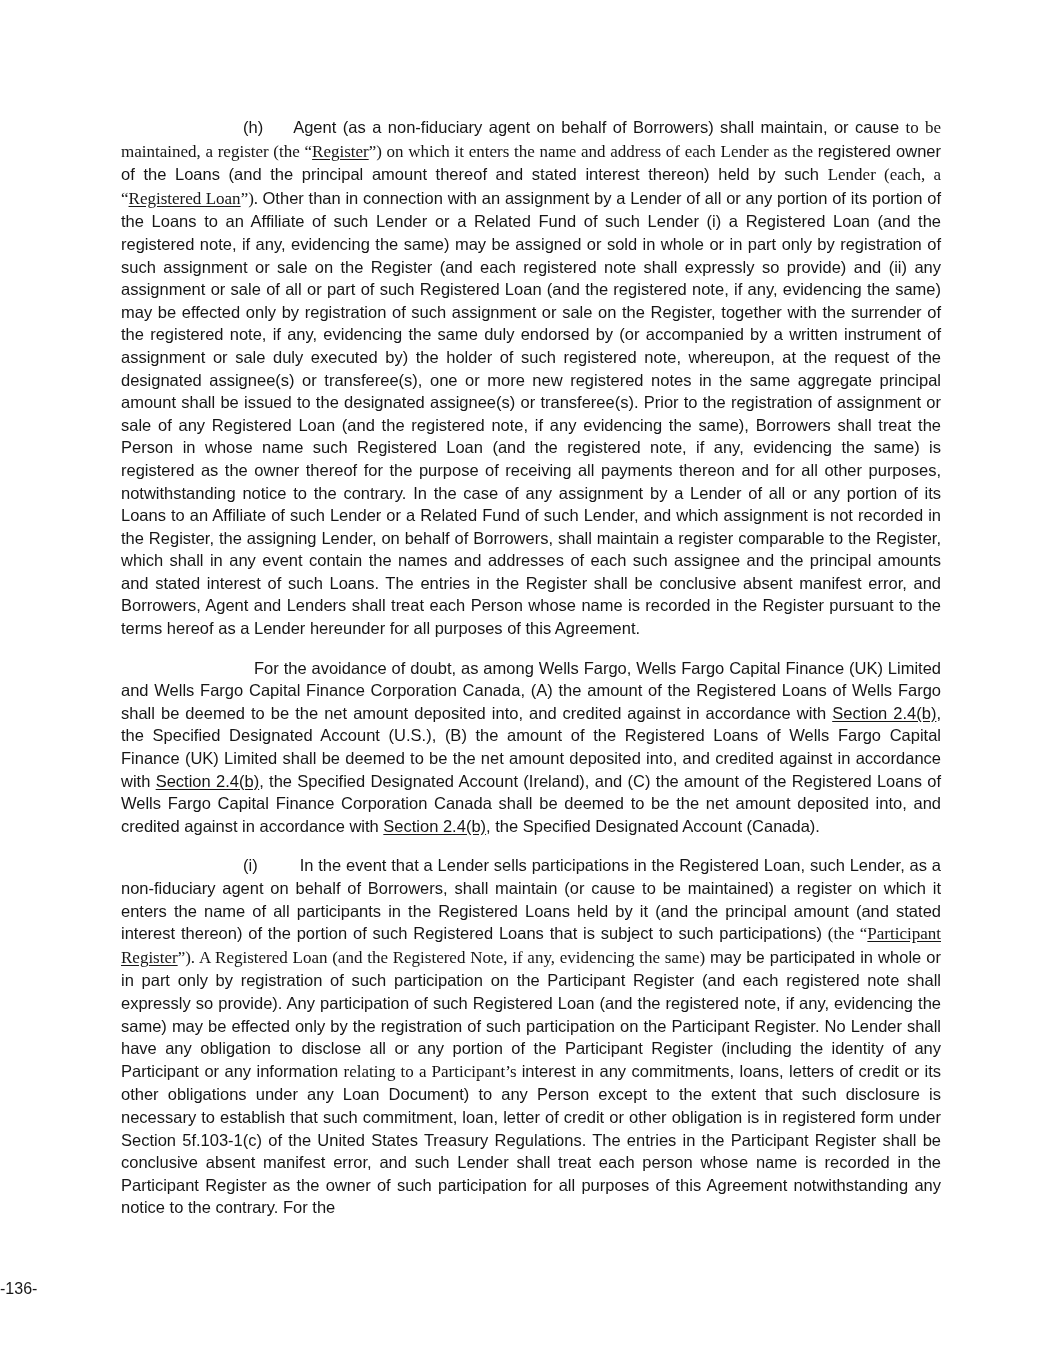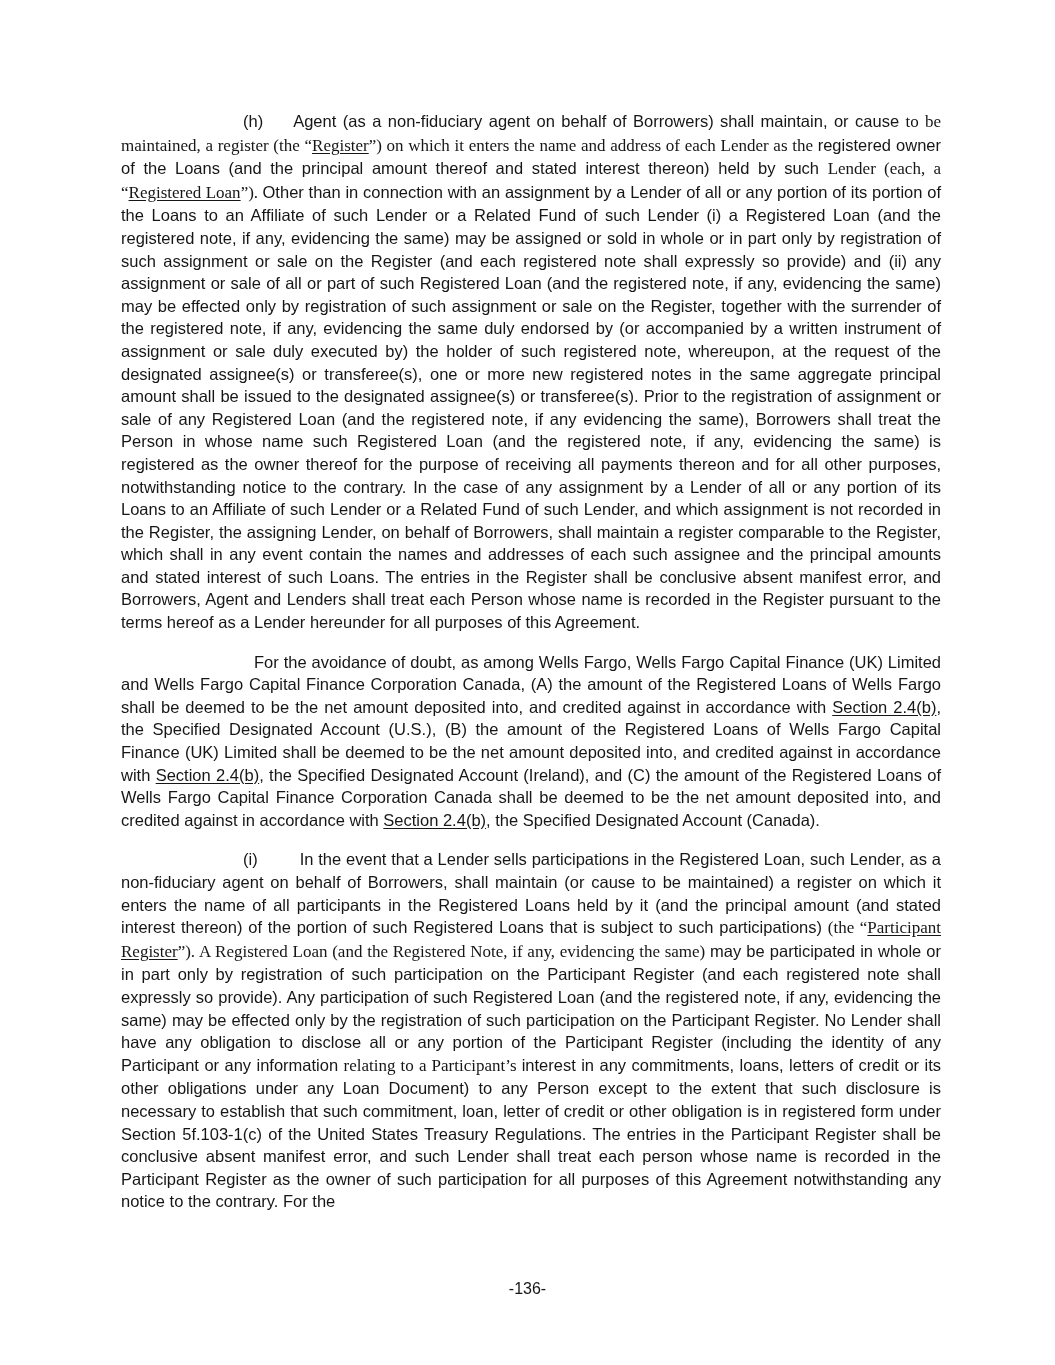--- a/index.html
+++ b/index.html
@@ -12,21 +12,21 @@
     width: 1055px;
     height: 1365px;
     background: #ffffff;
     color: #161616;
     font-family: "Liberation Sans", sans-serif;
     overflow: hidden;
   }
   .body-text {
     position: absolute;
     left: 121px;
-    top: 110px;
+    top: 116px;
     width: 820px;
     font-size: 16.5px;
     line-height: 22.6px;
     text-align: justify;
   }
   p.para {
     margin: 0 0 17px 0;
     padding: 0;
   }
   .tab {
@@ -39,21 +39,21 @@
   }
   .u {
     text-decoration: underline;
     text-underline-offset: 2px;
   }
   .page-footer {
     position: absolute;
     top: 1280px;
     left: 0;
     width: 100%;
-    text-align: center;
+    text-align: left;
     font-size: 16px;
     color: #161616;
   }
 </style>
 </head>
 <body>
 
 <div class="page">
   <main class="body-text" id="doc-body">
       <p class="para"><span class="tab" style="width: 122px;"></span><span class="">(h)</span><span class="tab" style="width: 30px;"></span><span class="">Agent (as a non-fiduciary agent on behalf of Borrowers) shall maintain, or cause </span><span class="serif">to be maintained, a register (the “</span><span class="serif u">Register</span><span class="serif">”) on which it enters the name and address of each Lender as the </span><span class="">registered owner of the Loans (and the principal amount thereof and stated interest thereon) held by such </span><span class="serif">Lender (each, a “</span><span class="serif u">Registered Loan</span><span class="serif">”).  </span><span class="">Other than in connection with an assignment by a Lender of all or any portion of its portion of the Loans to an Affiliate of such Lender or a Related Fund of such Lender (i) a Registered Loan (and the registered note, if any, evidencing the same) may be assigned or sold in whole or in part only by registration of such assignment or sale on the Register (and each registered note shall expressly so provide) and (ii) any assignment or sale of all or part of such Registered Loan (and the registered note, if any, evidencing the same) may be effected only by registration of such assignment or sale on the Register, together with the surrender of the registered note, if any, evidencing the same duly endorsed by (or accompanied by a written instrument of assignment or sale duly executed by) the holder of such registered note, whereupon, at the request of the designated assignee(s) or transferee(s), one or more new registered notes in the same aggregate principal amount shall be issued to the designated assignee(s) or transferee(s).  Prior to the registration of assignment or sale of any Registered Loan (and the registered note, if any evidencing the same), Borrowers shall treat the Person in whose name such Registered Loan (and the registered note, if any, evidencing the same) is registered as the owner thereof for the purpose of receiving all payments thereon and for all other purposes, notwithstanding notice to the contrary.  In the case of any assignment by a Lender of all or any portion of its Loans to an Affiliate of such Lender or a Related Fund of such Lender, and which assignment is not recorded in the Register, the assigning Lender, on behalf of Borrowers, shall maintain a register comparable to the Register, which shall in any event contain the names and addresses of each such assignee and the principal amounts and stated interest of such Loans.  The entries in the Register shall be conclusive absent manifest error, and Borrowers, Agent and Lenders shall treat each Person whose name is recorded in the Register pursuant to the terms hereof as a Lender hereunder for all purposes of this Agreement.</span></p>

